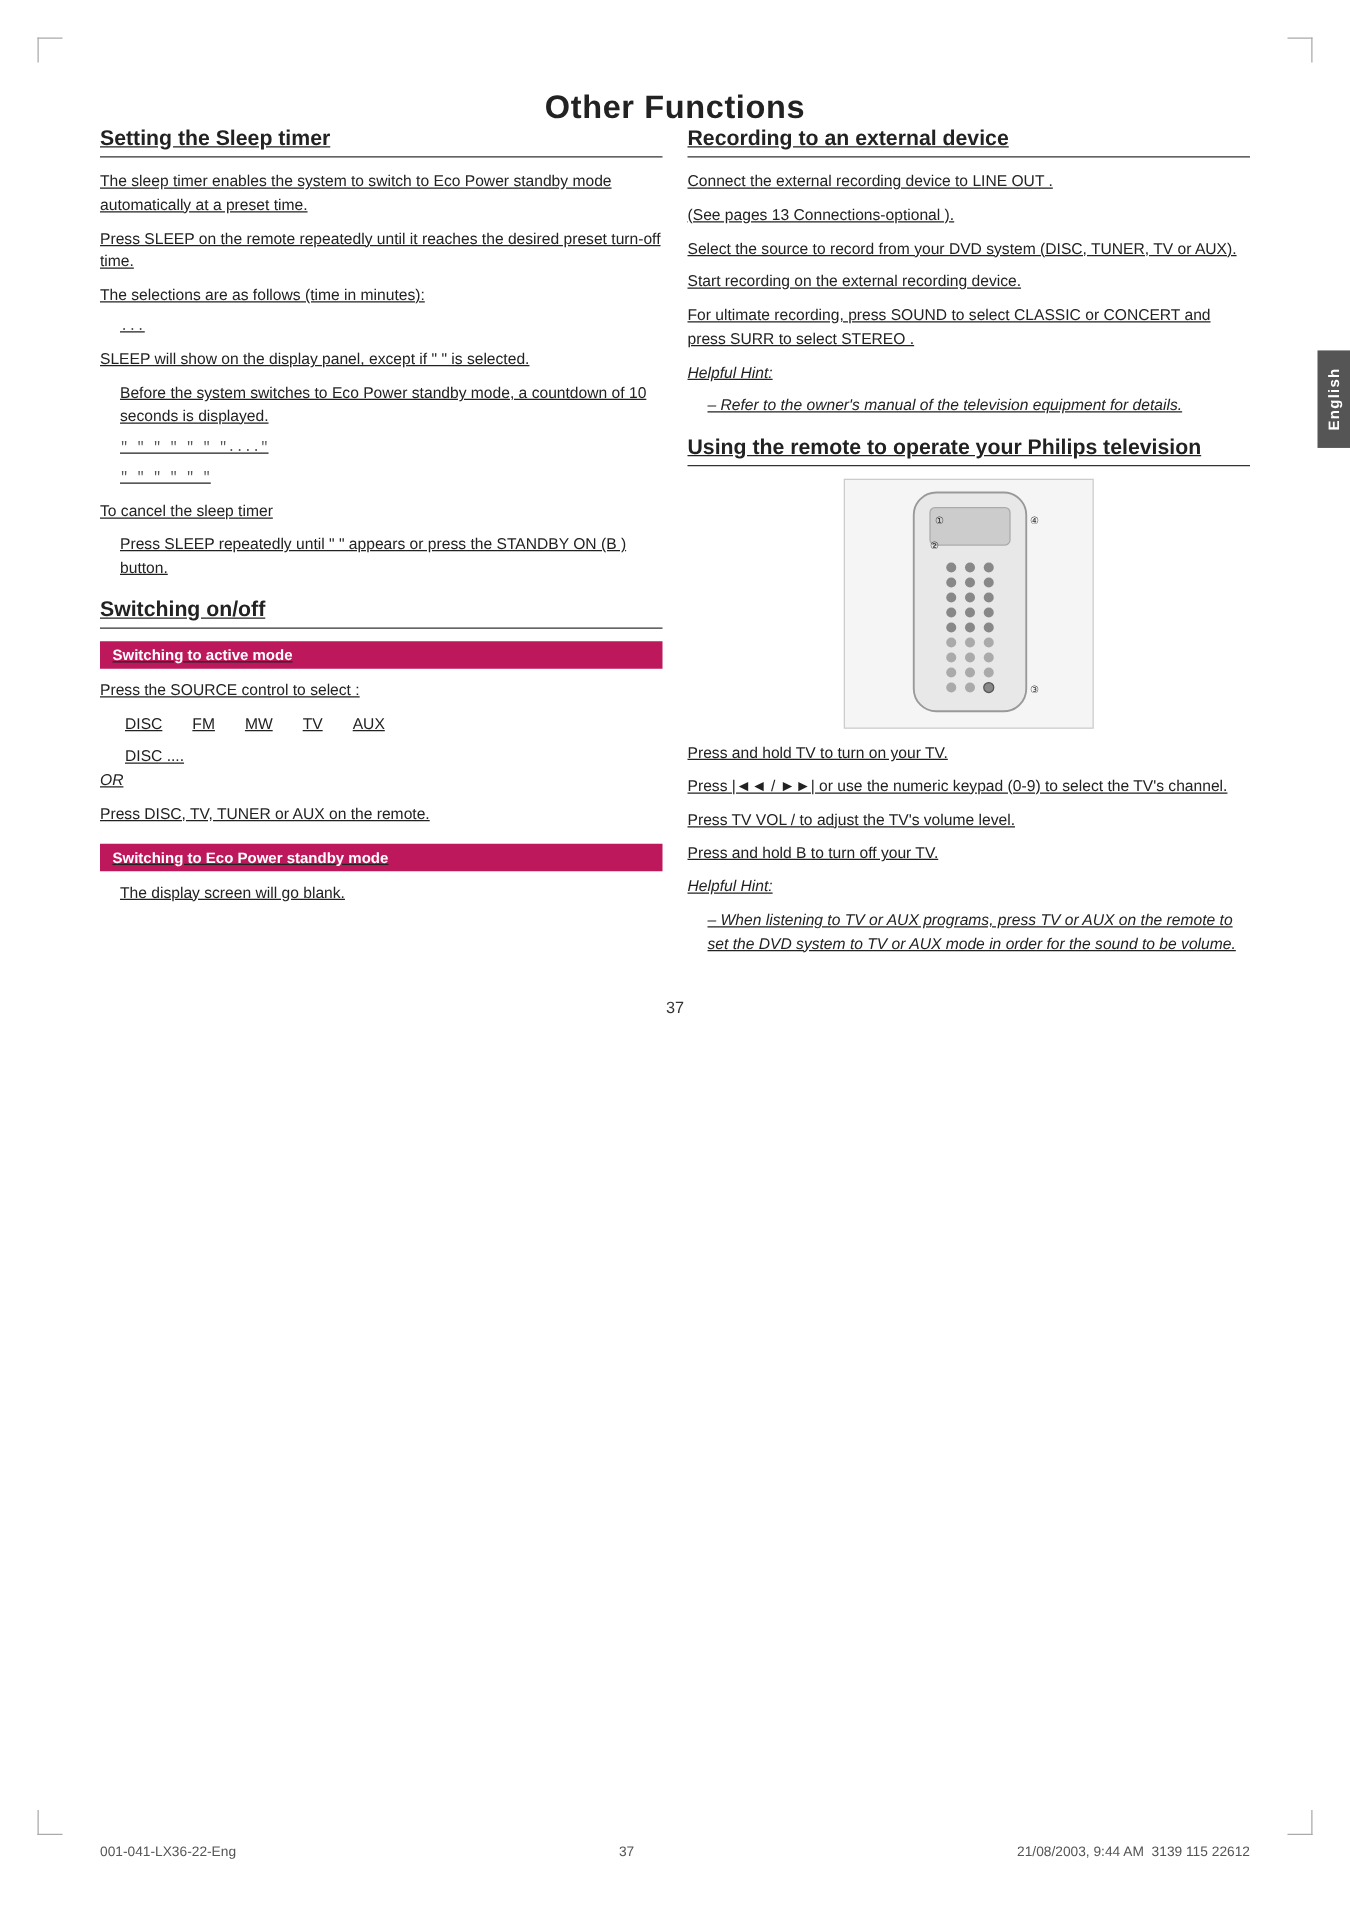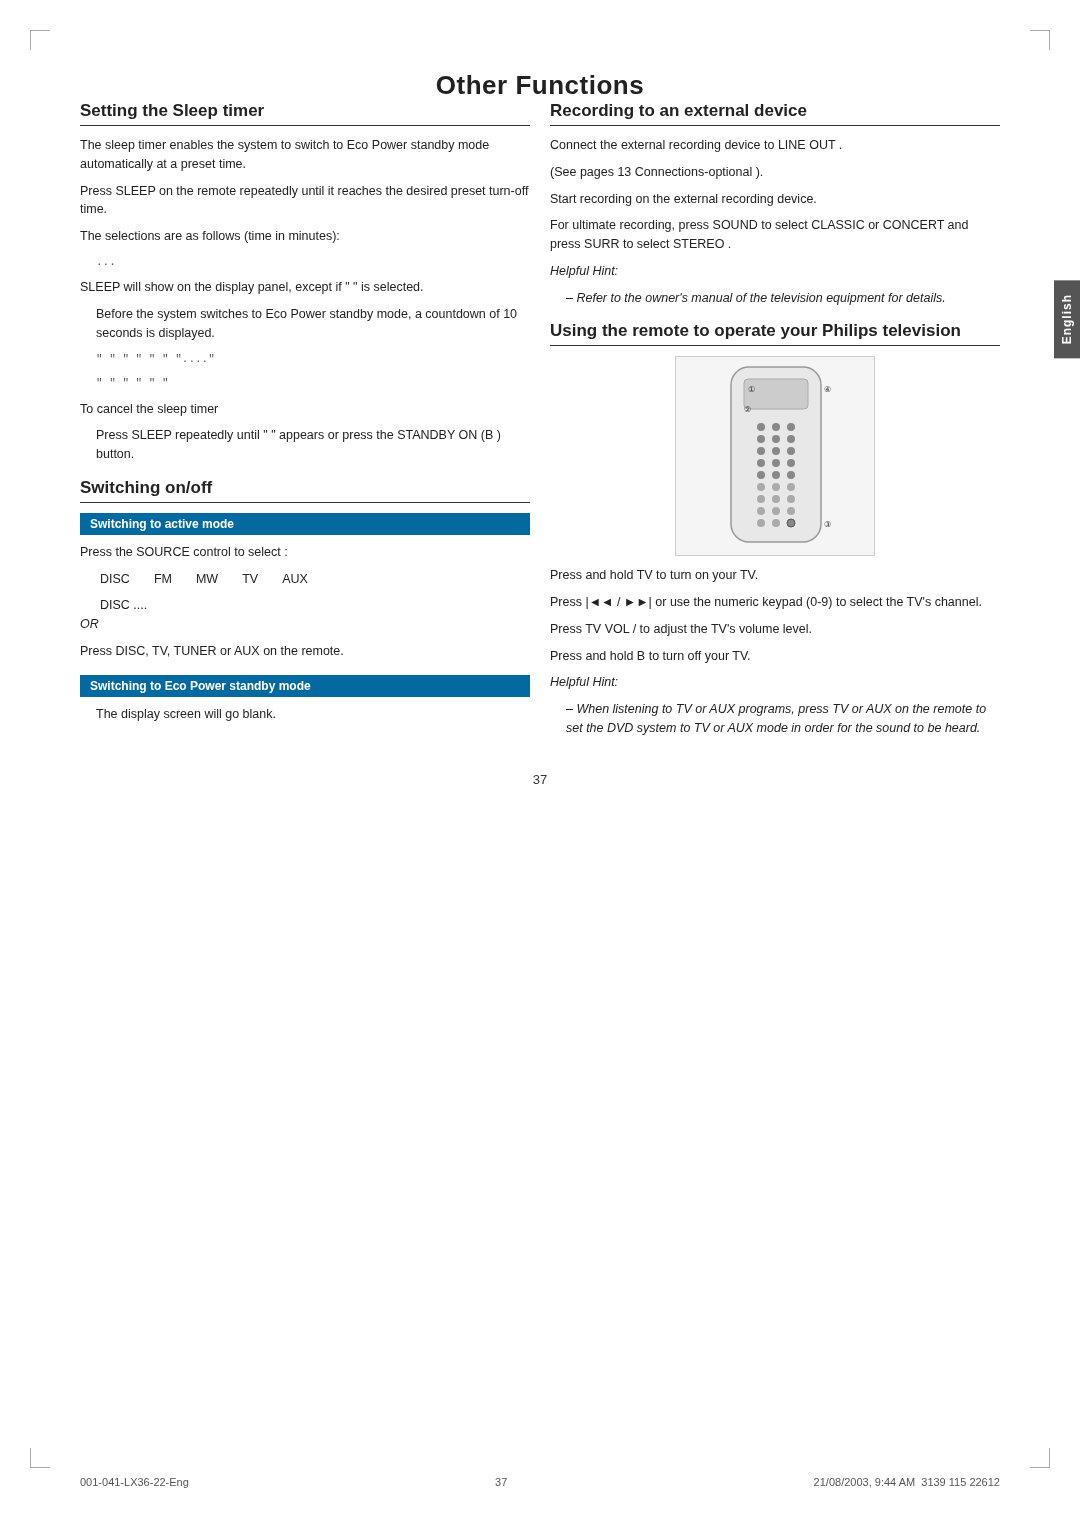--- a/index.html
+++ b/index.html
@@ -55,20 +55,21 @@
       font-size: 26px;
       font-weight: bold;
       margin-top: 10px;
       letter-spacing: 0.5px;
     }
 
     
     .two-col {
       display: flex;
       gap: 20px;
+      text-decoration: underline;
     }
 
     .col-left {
       flex: 1;
       min-width: 0;
     }
 
     .col-right {
       flex: 1;
       min-width: 0;
@@ -98,21 +99,21 @@
       font-size: 11px;
       color: #555;
     }
 
     .indent {
       margin-left: 16px;
     }
 
     
     .subsection-header {
-      background: #0369a1;
+      background: #be185d;
       color: #fff;
       font-size: 12px;
       font-weight: bold;
       padding: 4px 10px;
       margin-bottom: 8px;
       margin-top: 10px;
     }
 
     .italic {
       font-style: italic;
@@ -228,20 +229,21 @@
 
     </div>
 
     <div class="col-right">
 
       <div>
         <div class="section-title">Recording to an external device</div>
         <div class="section-body">
           <p>Connect the external recording device to LINE OUT .</p>
           <p>(See pages 13  Connections-optional ).</p>
+          <p>Select the source to record from your DVD system (DISC, TUNER, TV or AUX).</p>
           <p>Start recording on the external recording device.</p>
           <p>For ultimate recording, press SOUND to select CLASSIC or CONCERT and press SURR to select STEREO .</p>
           <p class="italic">Helpful Hint:</p>
           <p class="italic indent">– Refer to the owner's manual of the television equipment for details.</p>
         </div>
       </div>
 
       <div>
         <div class="section-title">Using the remote to operate your  Philips  television</div>
 
@@ -294,21 +296,21 @@
             <circle cx="115" cy="166" r="4" fill="#888" stroke="#555" stroke-width="1"></circle>
           </svg>
         </div>
 
         <div class="section-body">
           <p>Press and hold TV  to turn on your TV.</p>
           <p>Press |◄◄ / ►►| or use the numeric keypad (0-9)  to select the TV's channel.</p>
           <p>Press TV VOL   /    to adjust the TV's volume level.</p>
           <p>Press and hold B   to turn off your TV.</p>
           <p class="italic">Helpful Hint:</p>
-          <p class="italic indent">– When listening to TV or AUX programs, press TV or AUX on the remote to set the DVD system to TV or AUX mode in order for the sound to be heard.</p>
+          <p class="italic indent">– When listening to TV or AUX programs, press TV or AUX on the remote to set the DVD system to TV or AUX mode in order for the sound to be volume.</p>
         </div>
       </div>
 
     </div>
 
   </div>
 
   <div class="page-number-center">
     <span>37</span>
   </div>

